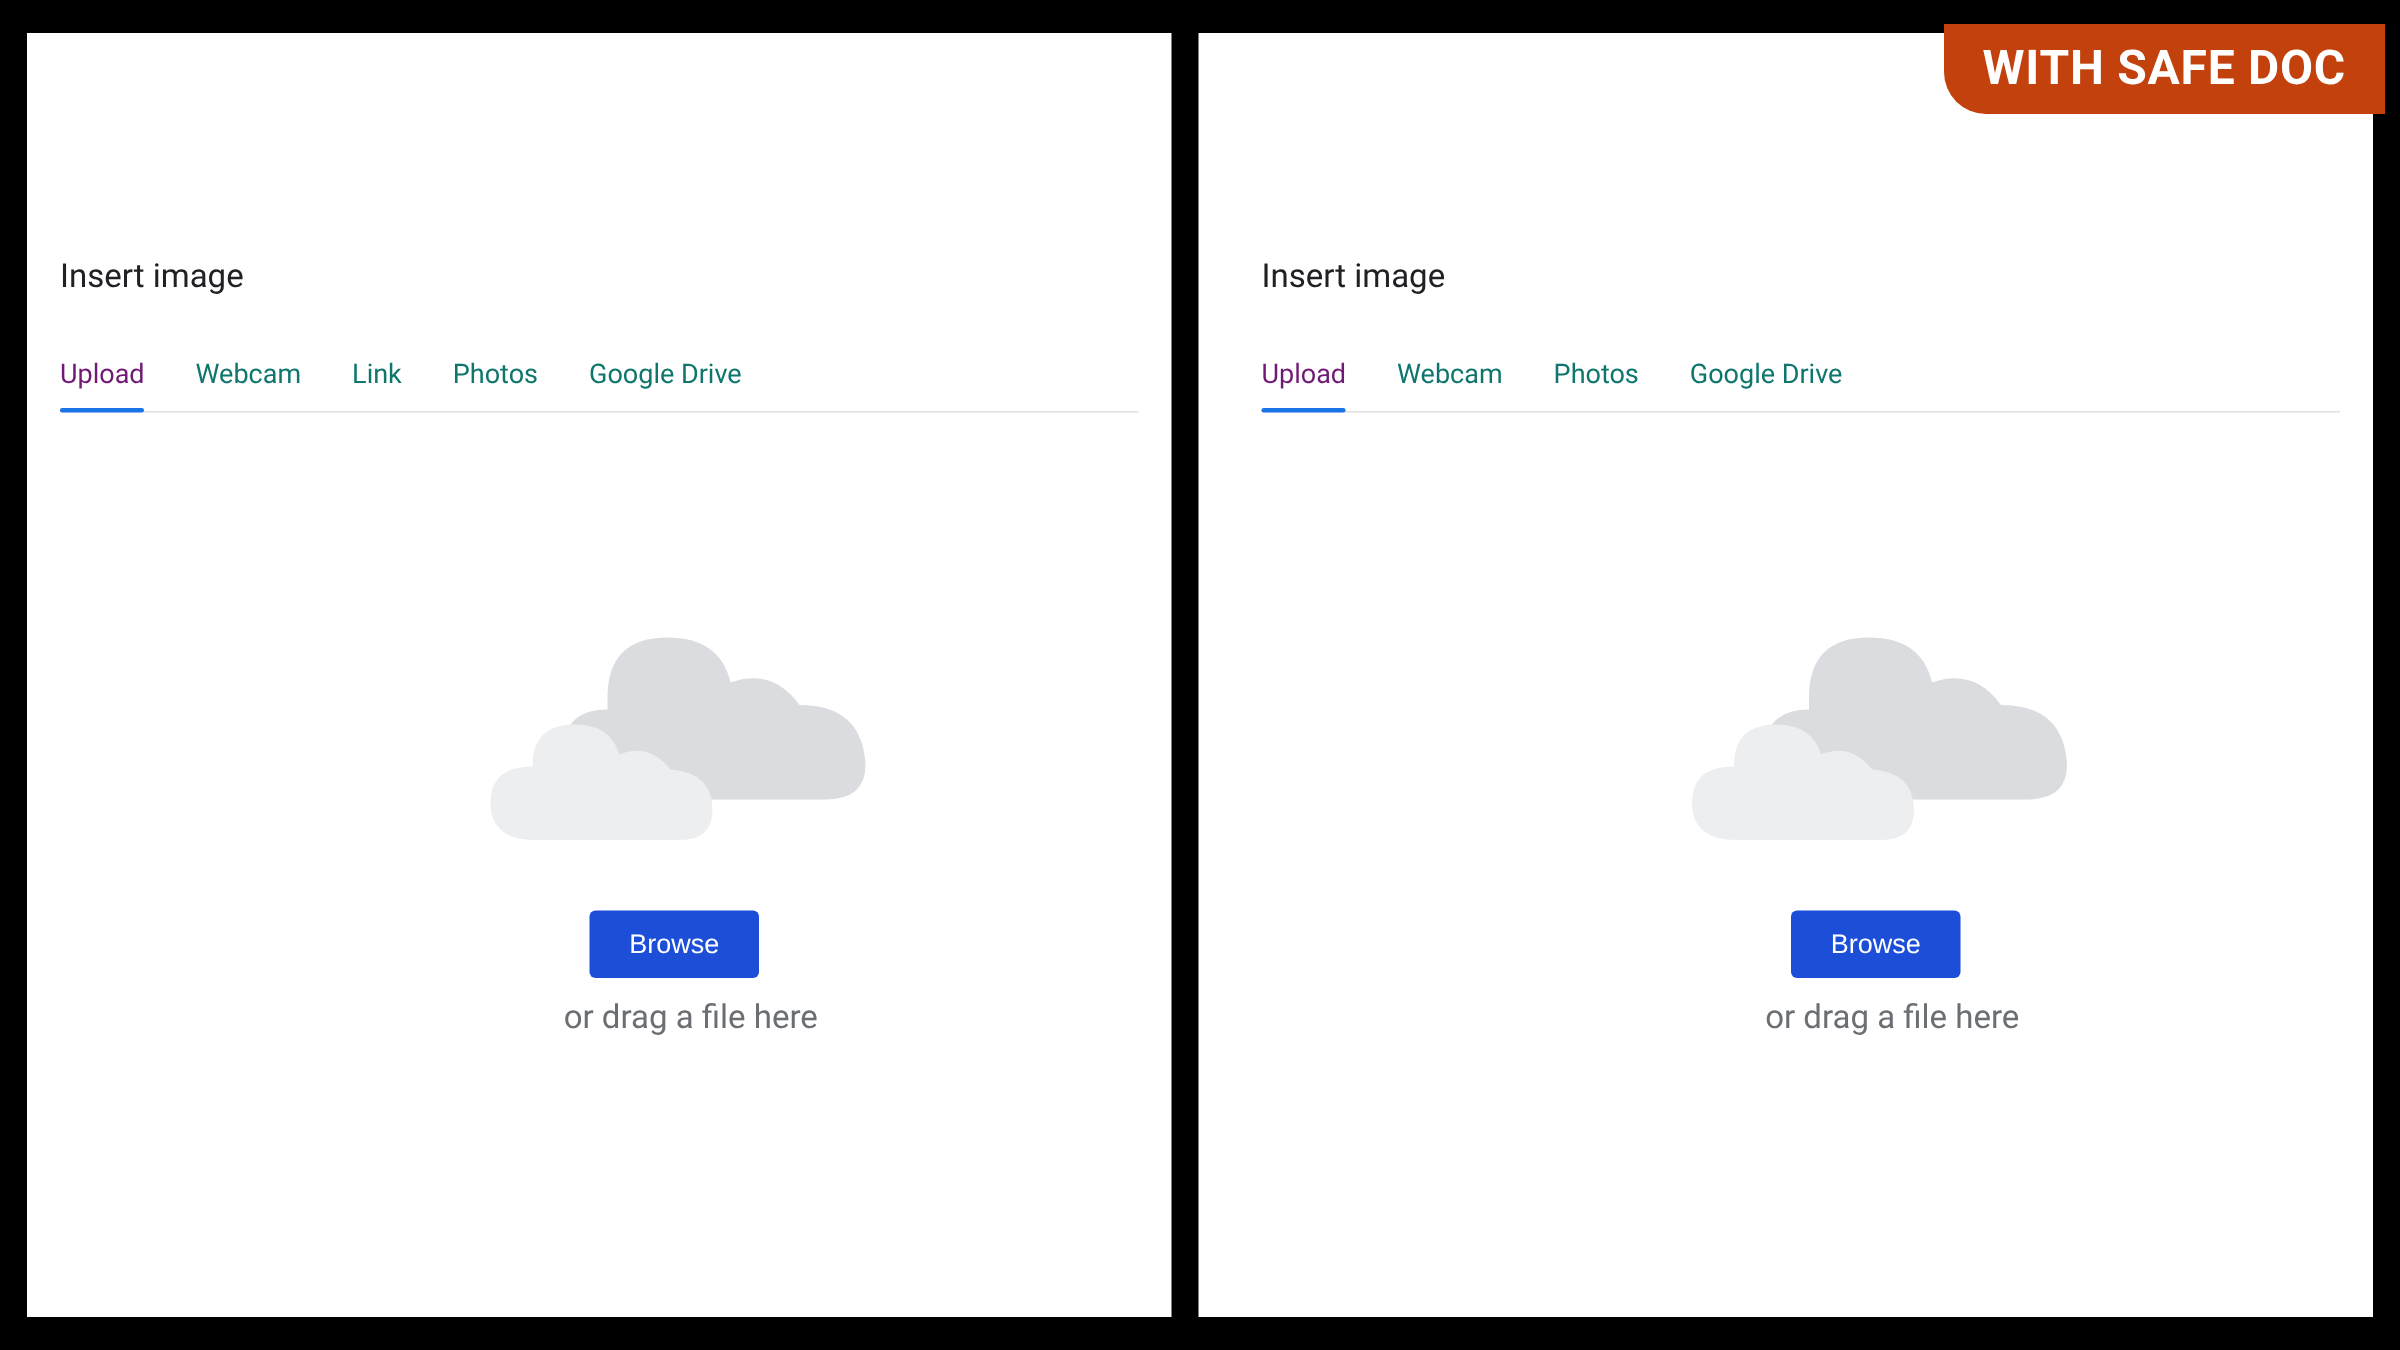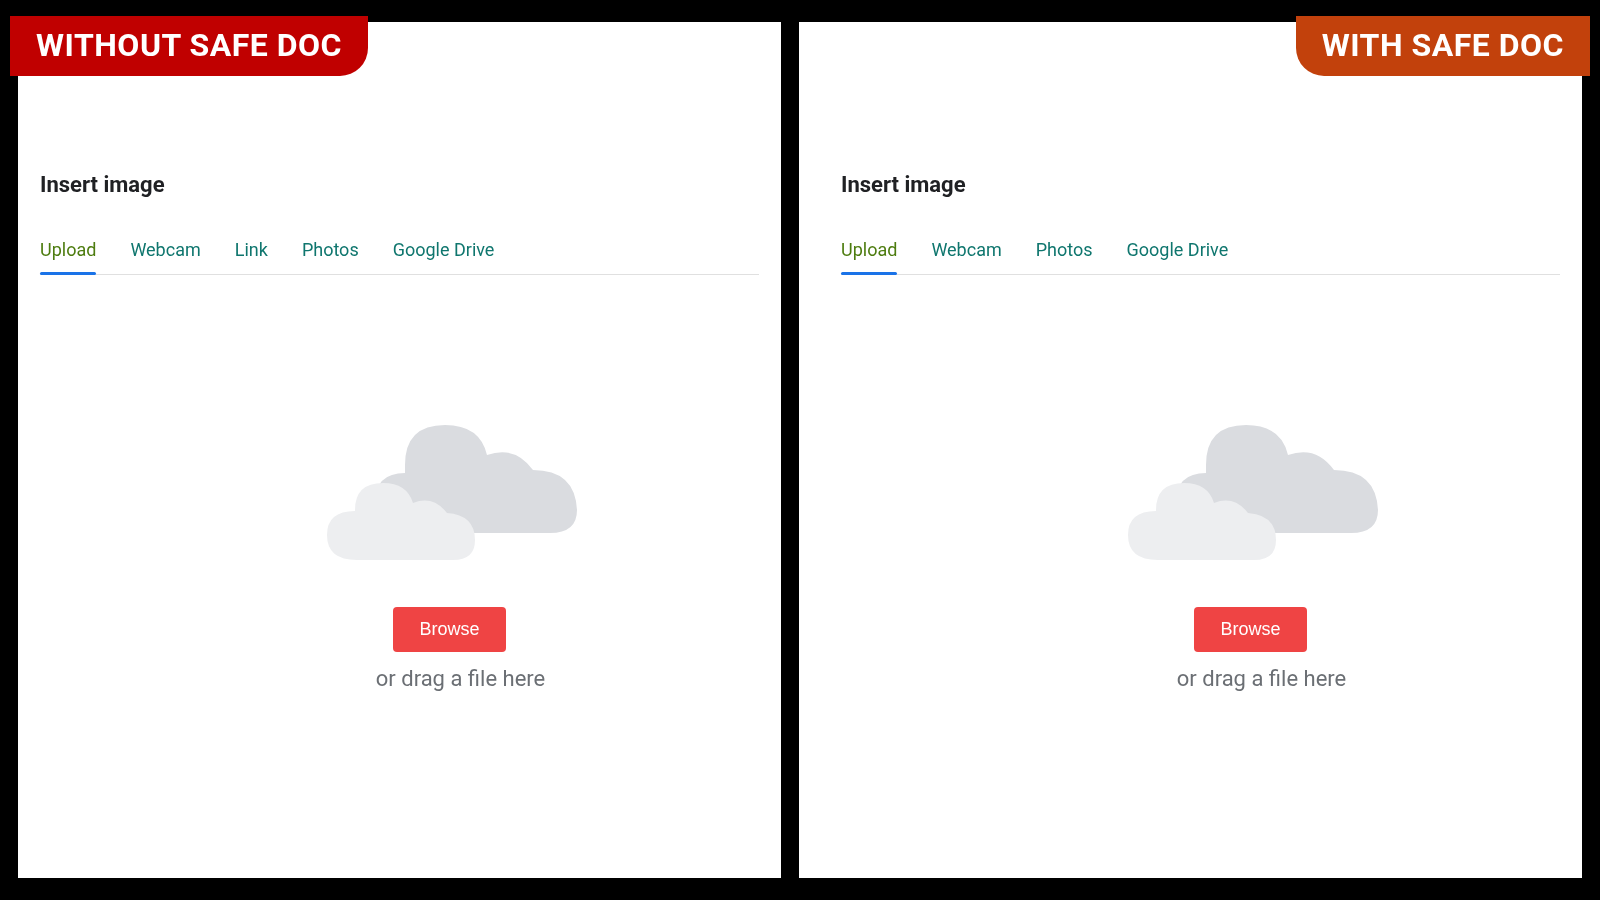--- a/index.html
+++ b/index.html
@@ -43,40 +43,40 @@
       background: #c00000;
       border-bottom-right-radius: 28px;
     }
     .badge-right {
       right: -8px;
       background: #c2410c;
       border-bottom-left-radius: 28px;
     }
     .dialog-title {
       font-size: 22px;
-      font-weight: 700;
+      font-weight: 400;
       color: #202124;
       margin-bottom: 42px;
     }
     .tabs {
       display: flex;
       gap: 34px;
       border-bottom: 1px solid #e0e0e0;
       align-items: flex-end;
     }
     .tab {
       font-size: 18px;
       color: #0f766e;
       padding: 0 0 14px 0;
       cursor: pointer;
       position: relative;
       white-space: nowrap;
     }
     .tab-active {
-      color: #4d7c0f;
+      color: #701a75;
     }
     .tab-active::after {
       content: '';
       position: absolute;
       left: 0;
       right: 0;
       bottom: -1px;
       height: 3px;
       background: #1a73e8;
       border-radius: 2px;
@@ -96,21 +96,21 @@
       padding-top: 140px;
       padding-left: 100px;
     }
     .cloud-wrap {
       width: 270px;
       height: 150px;
       position: relative;
       margin-bottom: 42px;
     }
     .browse-btn {
-      background: #ef4444;
+      background: #1d4ed8;
       color: #fff;
       border: none;
       font-size: 18px;
       font-weight: 500;
       padding: 12px 26px;
       border-radius: 4px;
       cursor: pointer;
       margin-bottom: 14px;
     }
     .drag-text {
@@ -118,21 +118,20 @@
       color: #6b6f74;
       margin-left: 22px;
     }
   </style>
 </head>
 <body>
 
 <div class="container">
 
   <div class="panel">
-    <div class="badge badge-left">WITHOUT SAFE DOC</div>
 
     <div class="dialog-title">Insert image</div>
 
     <div class="tabs">
       <div class="tab tab-active">Upload</div>
       <div class="tab">Webcam</div>
       <div class="tab">Link</div>
       <div class="tab">Photos</div>
       <div class="tab">Google Drive</div>
     </div>

